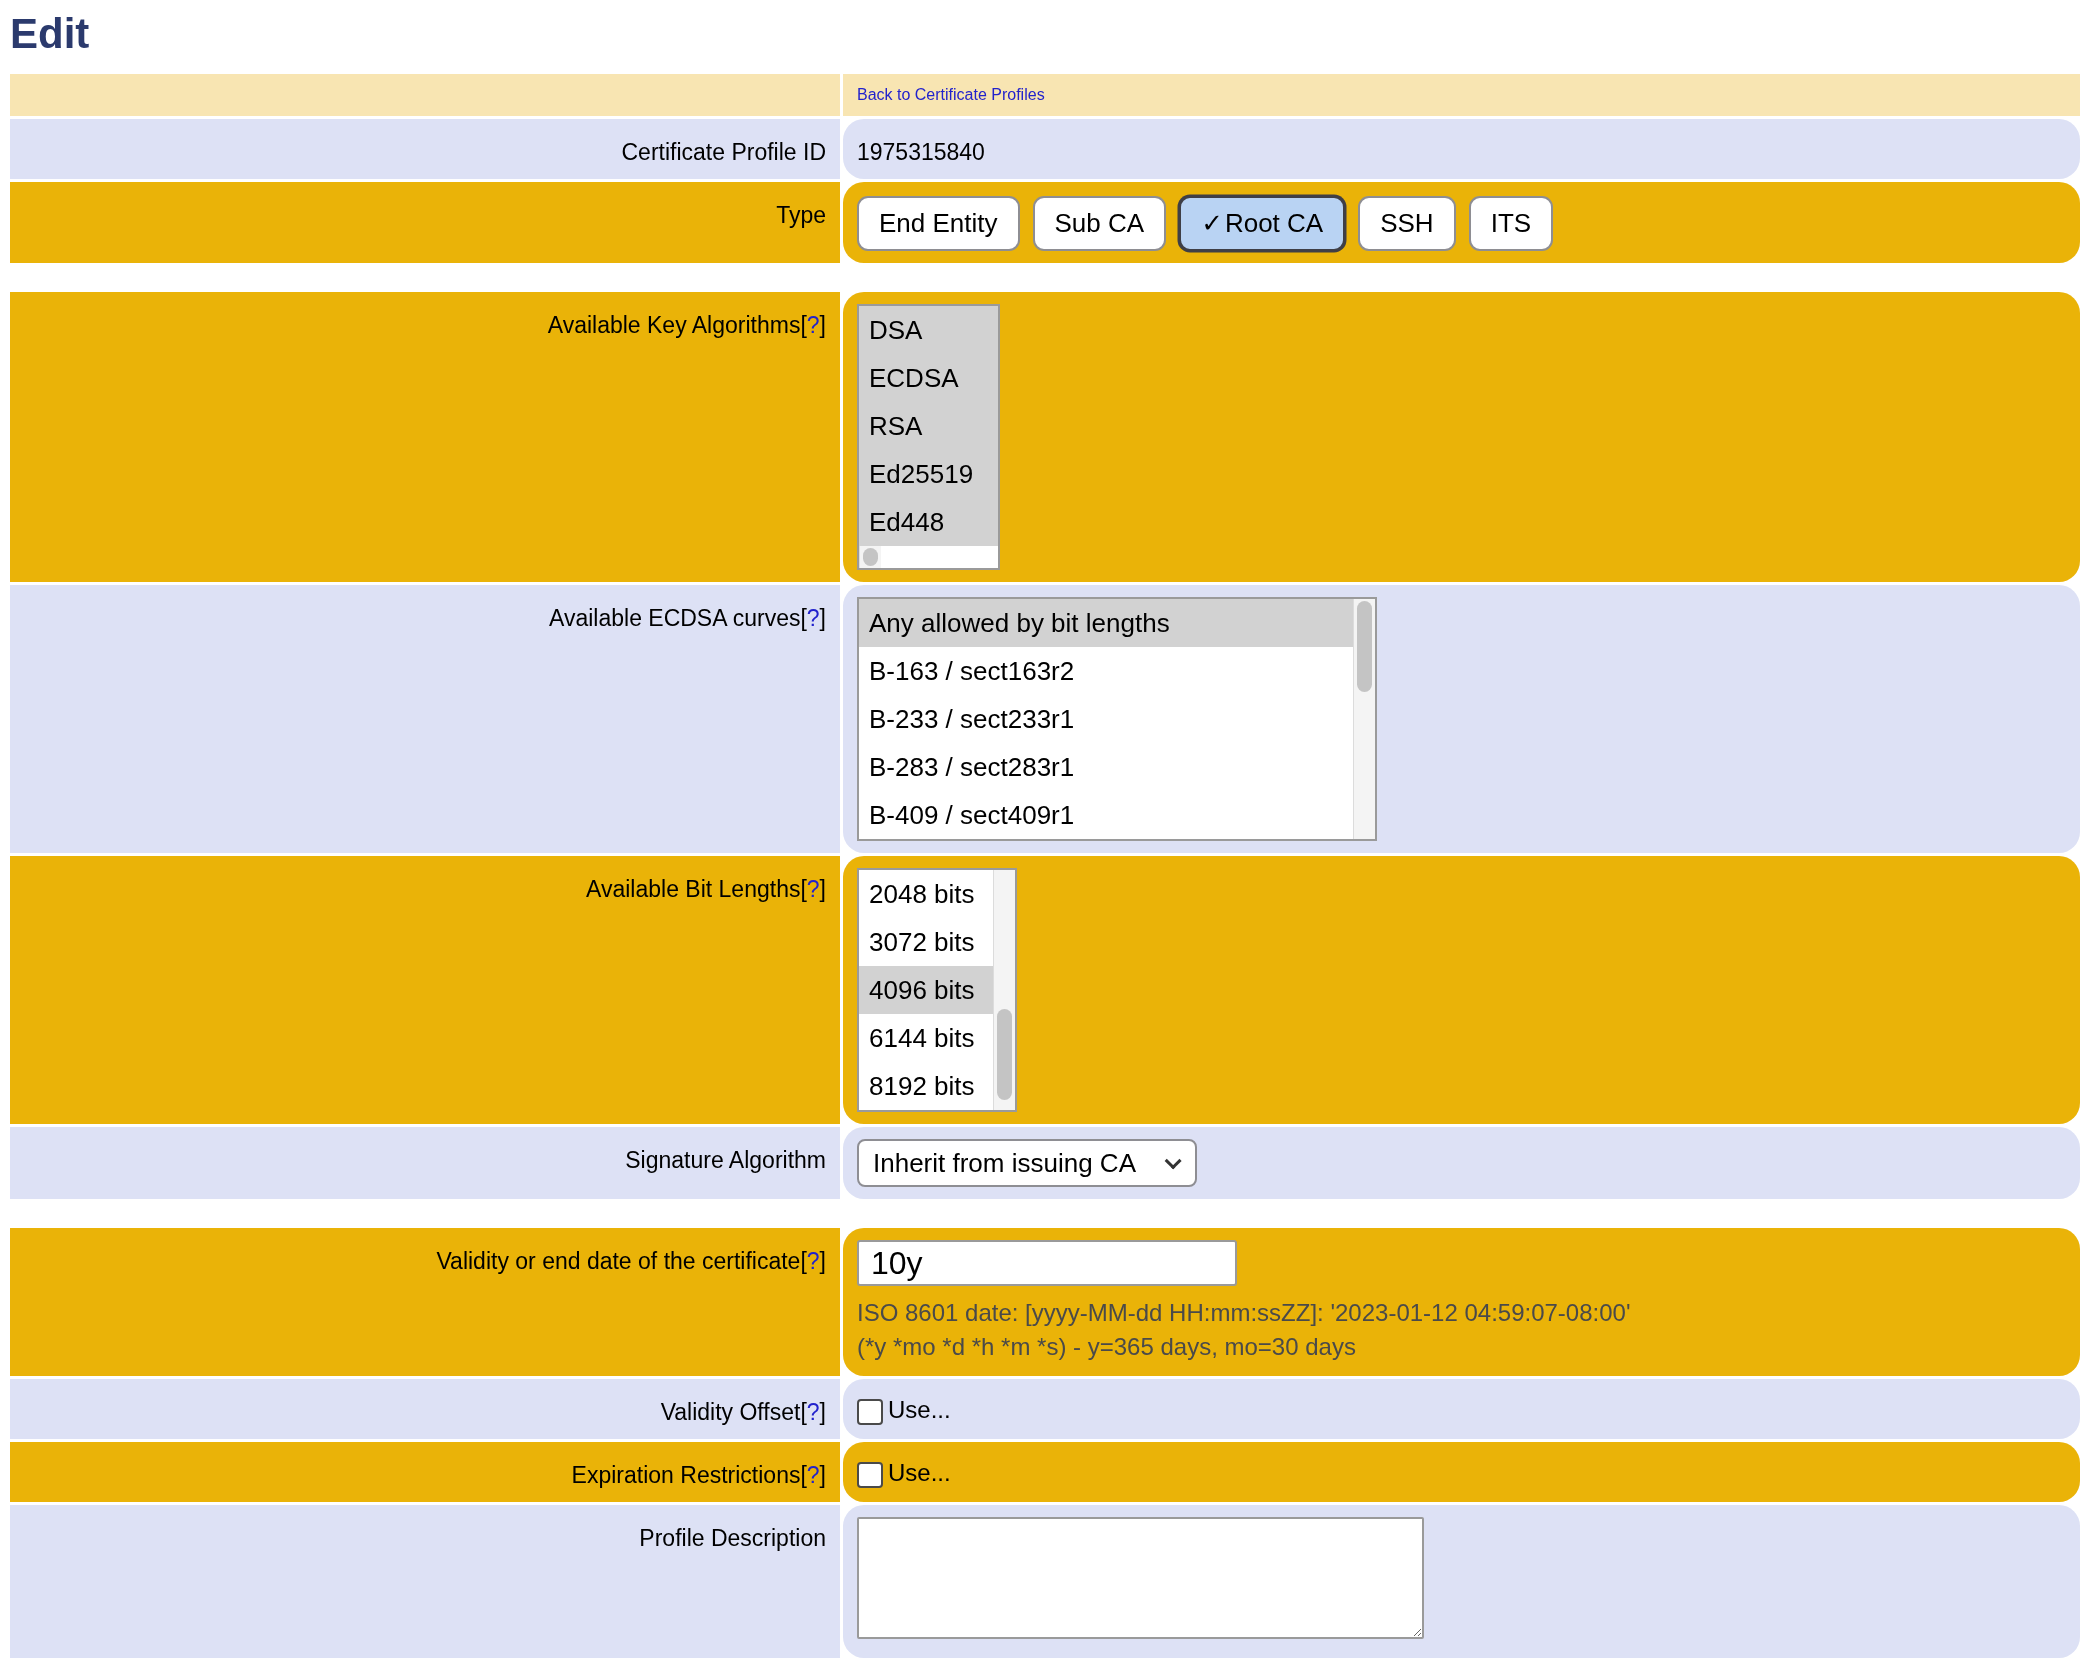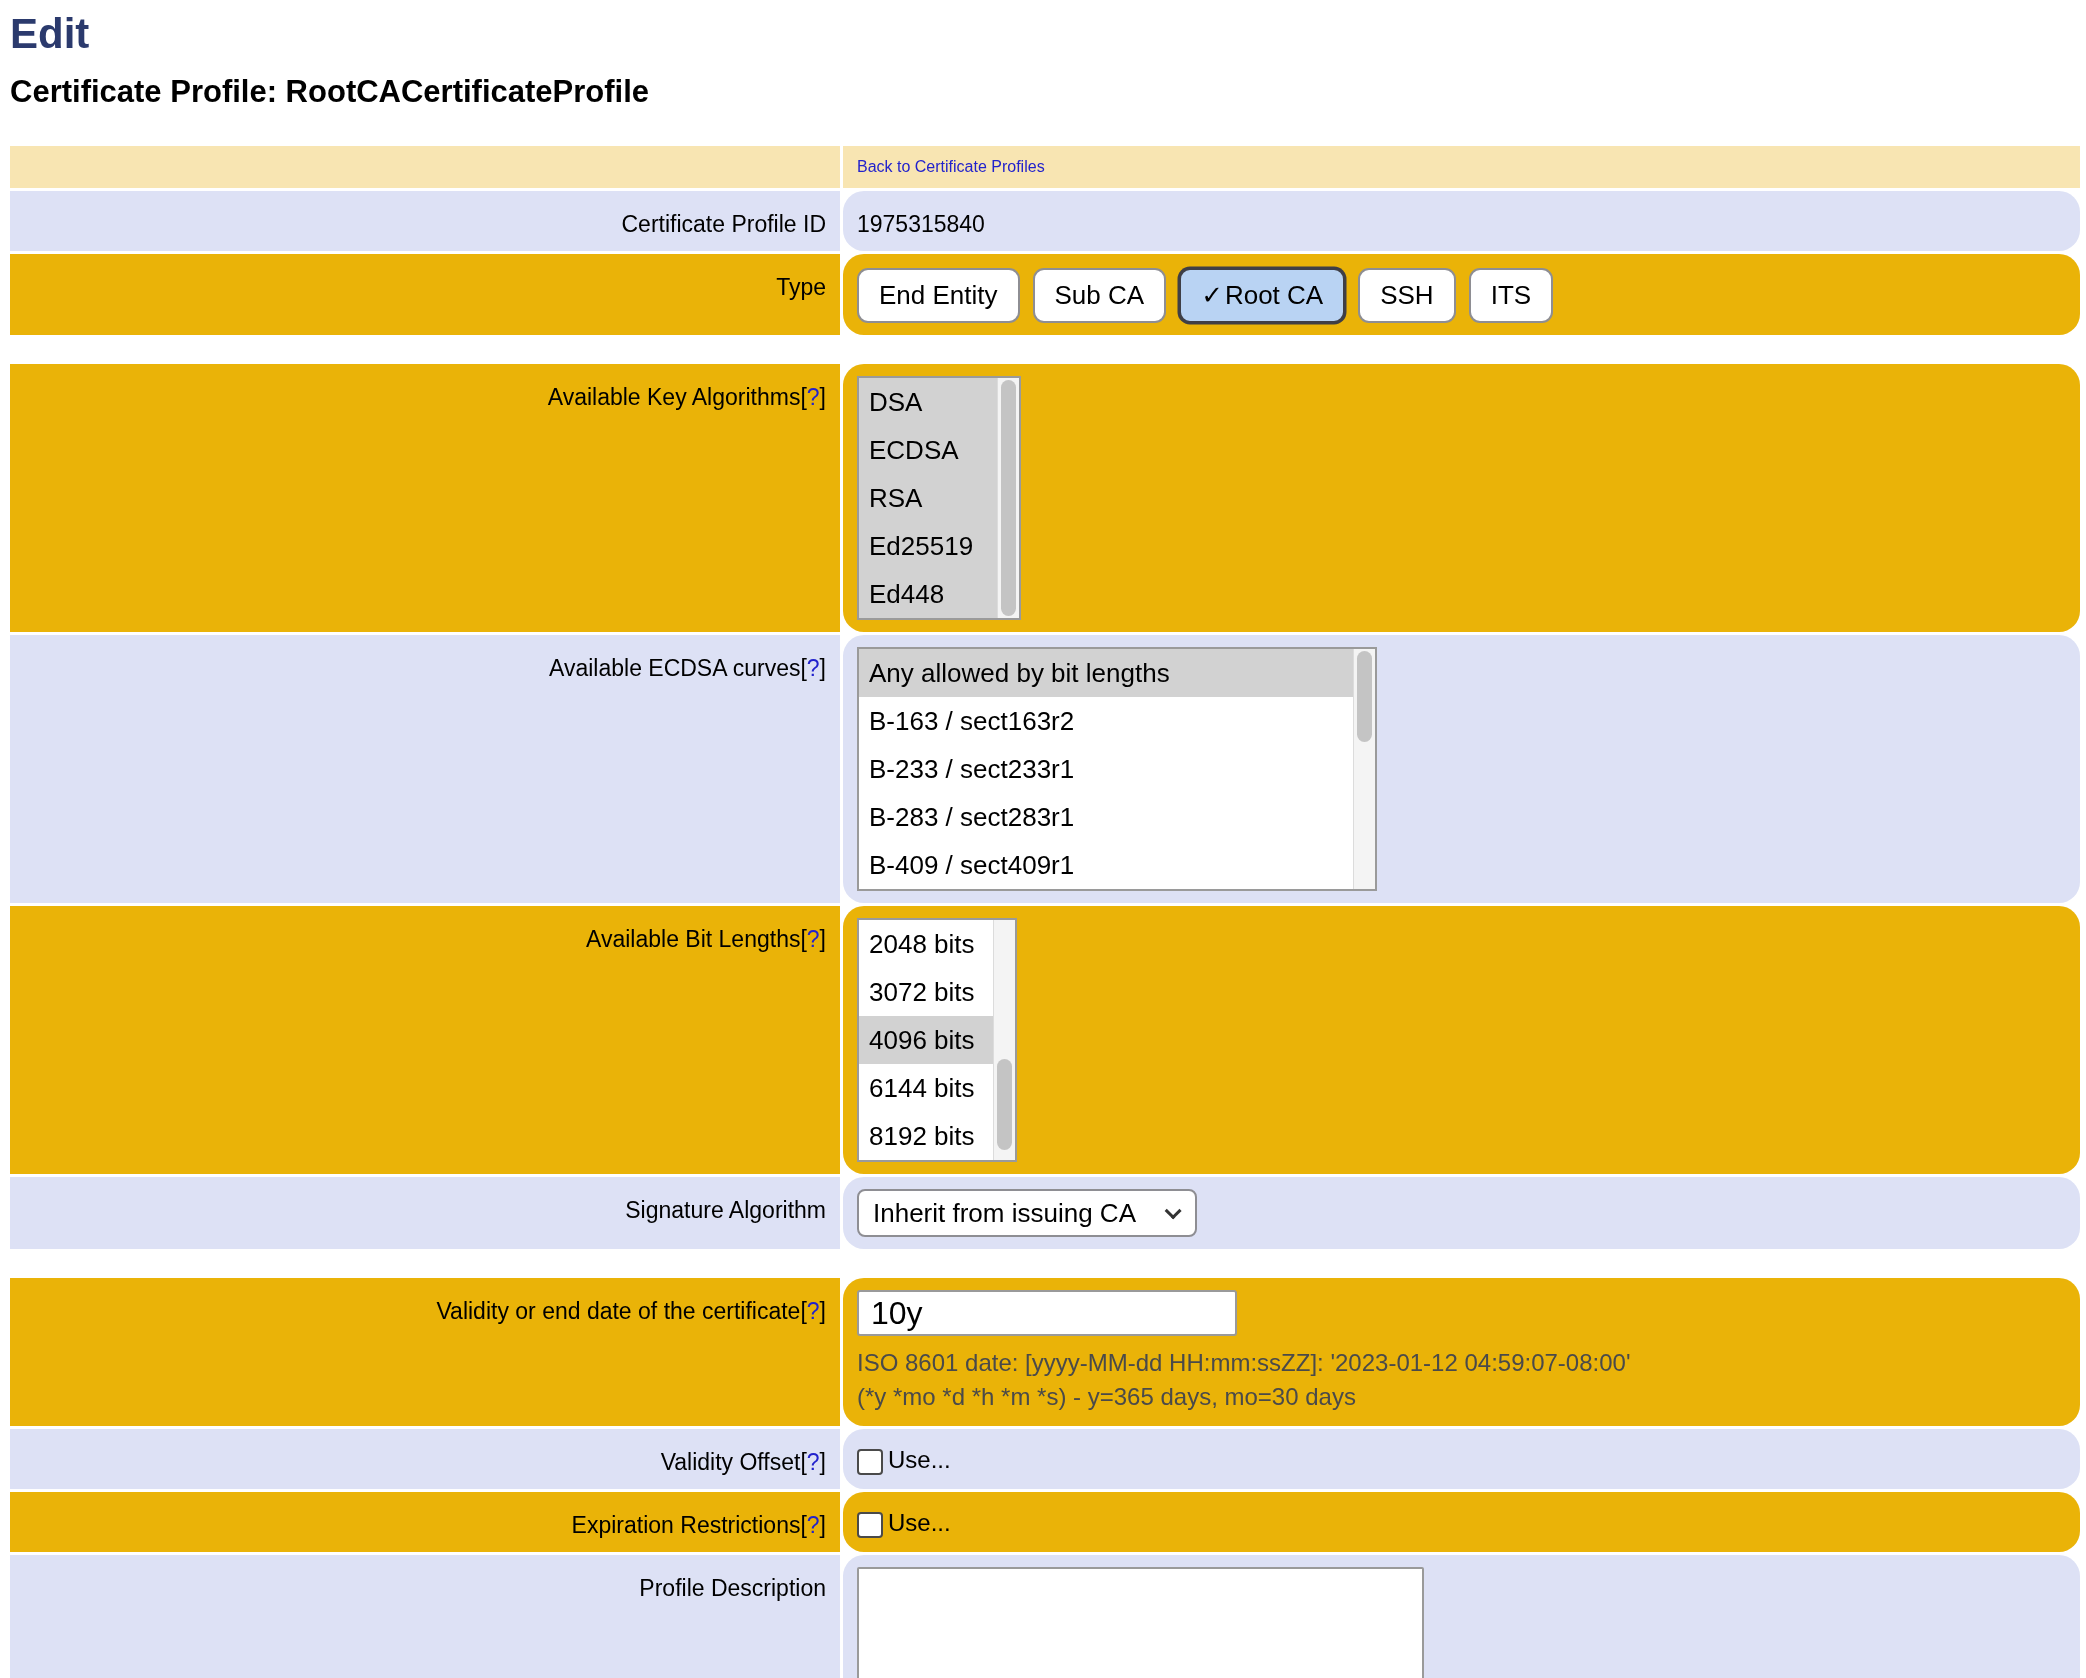--- a/index.html
+++ b/index.html
@@ -85,21 +85,21 @@
   .sb {
     width: 22px; flex: 0 0 22px;
     background: #F4F4F4;
     border-left: 1px solid #DCDCDC;
     position: relative;
   }
   .sb .thumb {
     position: absolute; left: 3px; right: 3px;
     background: #C4C4C4; border-radius: 8px;
   }
-  .lb-keys { width: 164px; }
+  .lb-keys { width: 143px; flex-direction: column; }
   .lb-curves { width: 520px; }
   .lb-bits { width: 160px; }
   .thumb-full { top: 2px; bottom: 2px; }
   .thumb-top { top: 2px; height: 38%; }
   .thumb-low { top: 58%; height: 38%; }
 
   
   .select {
     width: 340px; height: 48px;
     background: #fff;
@@ -155,21 +155,20 @@
     resize: both;
     padding: 6px 10px;
   }
 </style>
 </head>
 <body>
 
 <div class="page">
 
   <h1 class="page-title">Edit</h1>
-  <h2 class="profile-heading">Certificate Profile: RootCACertificateProfile</h2>
 
   <div class="table">
 
     <div class="row banner">
       <div class="cell"></div>
       <div class="cell">
         <a class="link" href="#">Back to Certificate Profiles</a>
       </div>
     </div>
 

